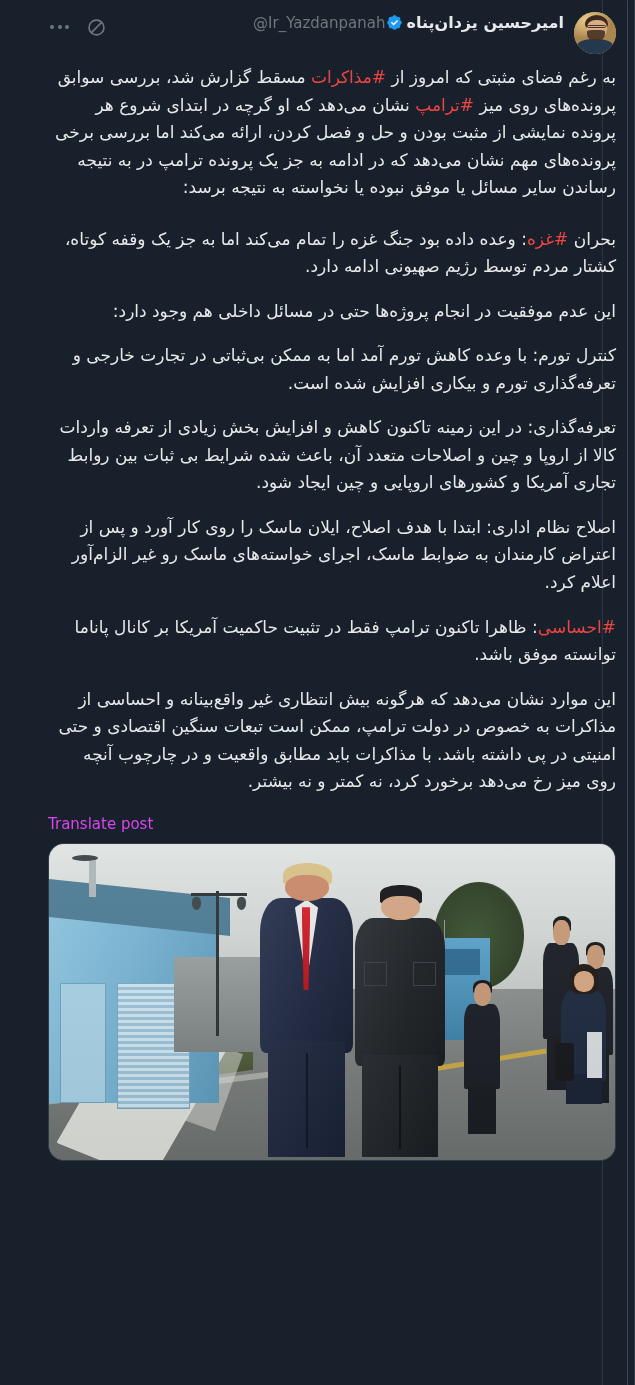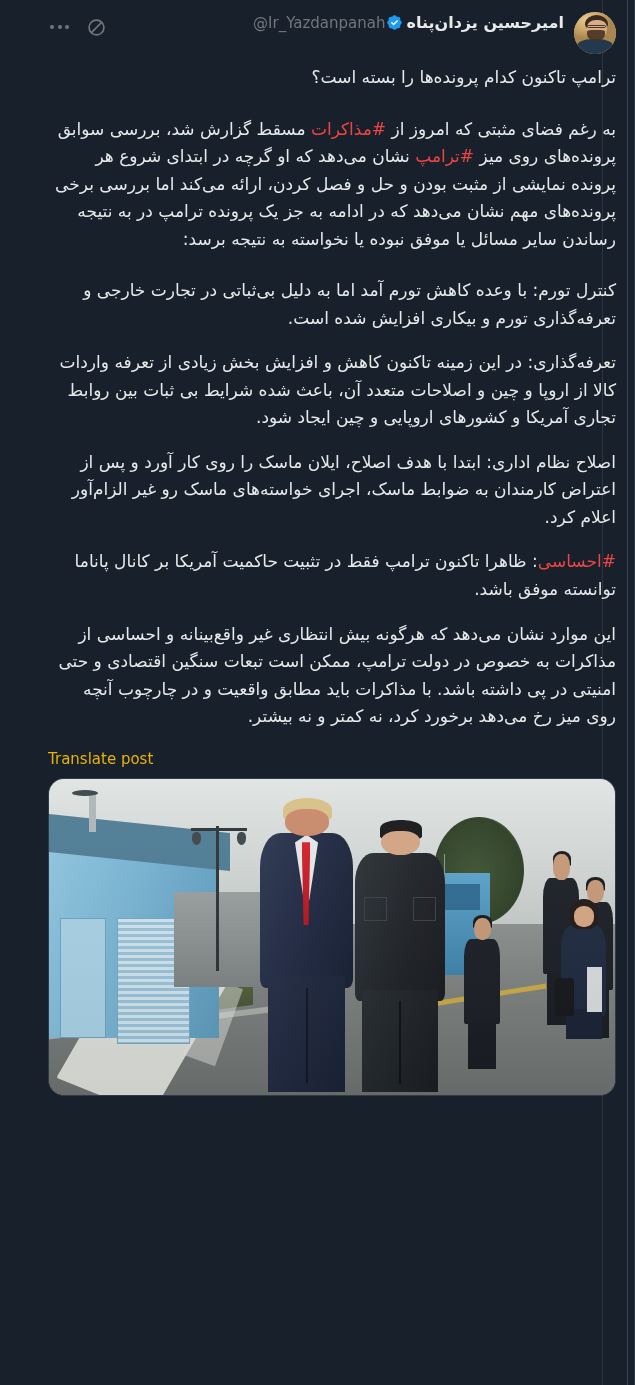--- a/index.html
+++ b/index.html
@@ -199,21 +199,21 @@
   .para { margin: 0 0 17px 0; }
   .para:first-child { margin-bottom: 24px; }
 
   .tag {
     color: #ef4444;
     cursor: pointer;
   }
 
   .translate-link {
     display: inline-block;
-    color: #eab308;
+    color: #d946ef;
     font-size: 15px;
     direction: ltr;
     text-align: left;
     cursor: pointer;
     margin: 2px 0 10px 0;
     width: 100%;
   }
 
   
   .media-wrap {
@@ -556,24 +556,25 @@
         <div class="more-dots">
           <i></i>
           <i></i>
           <i></i>
         </div>
       </div>
     </div>
 
     
     <div class="post-body">
-      <p class="para">ترامپ تاکنون کدام پرونده‌ها را بسته است؟</p>
       <div id="para-host">
           <p class="para">به رغم فضای مثبتی که امروز از <span class="tag">#مذاکرات</span> مسقط گزارش شد، بررسی سوابق پرونده‌های روی میز <span class="tag">#ترامپ</span> نشان می‌دهد که او گرچه در ابتدای شروع هر پرونده نمایشی از مثبت بودن و حل و فصل کردن، ارائه می‌کند اما بررسی برخی پرونده‌های مهم نشان می‌دهد که در ادامه به جز یک پرونده ترامپ در به نتیجه رساندن سایر مسائل یا موفق نبوده یا نخواسته به نتیجه برسد:</p>
-          <p class="para">کنترل تورم: با وعده کاهش تورم آمد اما به دلیل بی‌ثباتی در تجارت خارجی و تعرفه‌گذاری تورم و بیکاری افزایش شده است.</p>
+          <p class="para">بحران <span class="tag">#غزه</span>: وعده داده بود جنگ غزه را تمام می‌کند اما به جز یک وقفه کوتاه، کشتار مردم توسط رژیم صهیونی ادامه دارد.</p>
+          <p class="para">این عدم موفقیت در انجام پروژه‌ها حتی در مسائل داخلی هم وجود دارد:</p>
+          <p class="para">کنترل تورم: با وعده کاهش تورم آمد اما به ممکن بی‌ثباتی در تجارت خارجی و تعرفه‌گذاری تورم و بیکاری افزایش شده است.</p>
           <p class="para">تعرفه‌گذاری: در این زمینه تاکنون کاهش و افزایش بخش زیادی از تعرفه واردات کالا از اروپا و چین و اصلاحات متعدد آن، باعث شده شرایط بی ثبات بین روابط تجاری آمریکا و کشورهای اروپایی و چین ایجاد شود.</p>
           <p class="para">اصلاح نظام اداری: ابتدا با هدف اصلاح، ایلان ماسک را روی کار آورد و پس از اعتراض کارمندان به ضوابط ماسک، اجرای خواسته‌های ماسک رو غیر الزام‌آور اعلام کرد.</p>
           <p class="para"><span class="tag">#احساسی</span>: ظاهرا تاکنون ترامپ فقط در تثبیت حاکمیت آمریکا بر کانال پاناما توانسته موفق باشد.</p>
           <p class="para">این موارد نشان می‌دهد که هرگونه بیش انتظاری غیر واقع‌بینانه و احساسی از مذاکرات به خصوص در دولت ترامپ، ممکن است تبعات سنگین اقتصادی و حتی امنیتی در پی داشته باشد. با مذاکرات باید مطابق واقعیت و در چارچوب آنچه روی میز رخ می‌دهد برخورد کرد، نه کمتر و نه بیشتر.</p>
         </div>
     </div>
 
     <span class="translate-link">Translate post</span>
 
     

